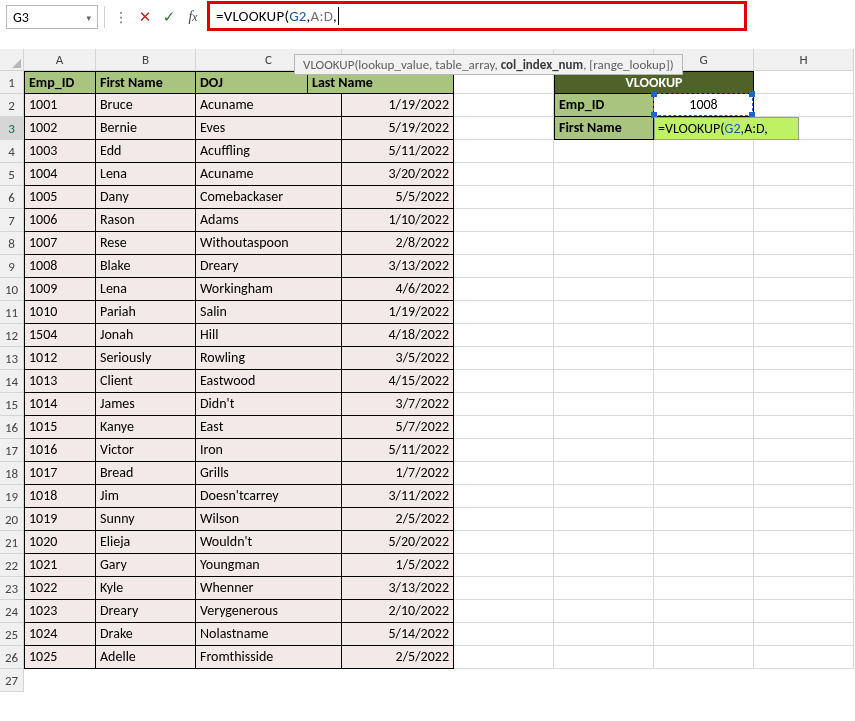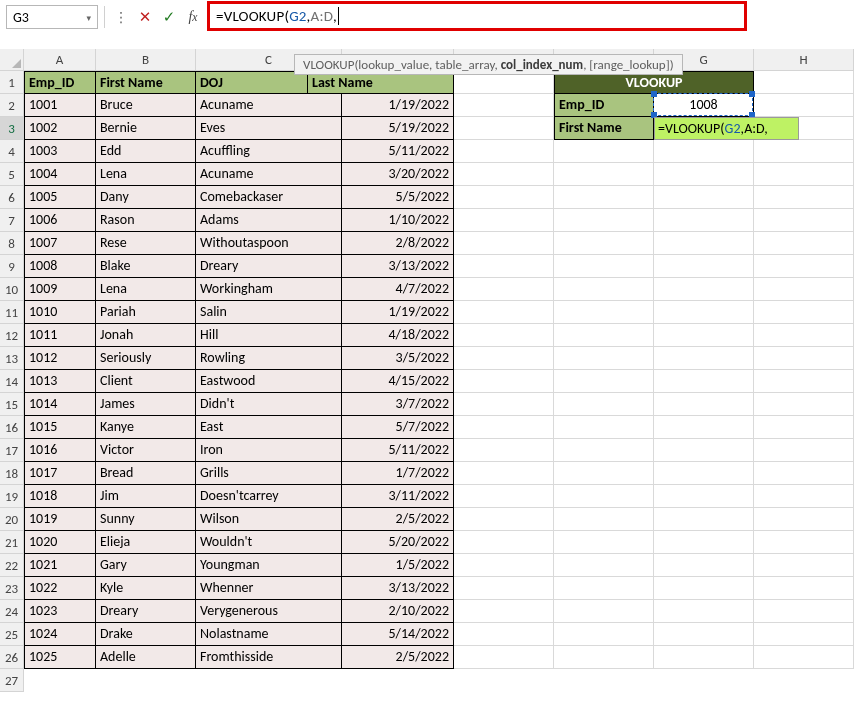--- a/index.html
+++ b/index.html
@@ -407,38 +407,38 @@
         <div class="cell cD data center">3/13/2022</div>
         <div class="cell cE"></div>
         <div class="cell cF"></div>
         <div class="cell cG"></div>
         <div class="cell cH"></div>
       </div>
       <div class="row">
         <div class="cell cA data first">1009</div>
         <div class="cell cB data">Lena</div>
         <div class="cell cC data">Workingham</div>
-        <div class="cell cD data center">4/7/2022</div>
+        <div class="cell cD data center">4/6/2022</div>
         <div class="cell cE"></div>
         <div class="cell cF"></div>
         <div class="cell cG"></div>
         <div class="cell cH"></div>
       </div>
       <div class="row">
         <div class="cell cA data first">1010</div>
         <div class="cell cB data">Pariah</div>
         <div class="cell cC data">Salin</div>
         <div class="cell cD data center">1/19/2022</div>
         <div class="cell cE"></div>
         <div class="cell cF"></div>
         <div class="cell cG"></div>
         <div class="cell cH"></div>
       </div>
       <div class="row">
-        <div class="cell cA data first">1011</div>
+        <div class="cell cA data first">1504</div>
         <div class="cell cB data">Jonah</div>
         <div class="cell cC data">Hill</div>
         <div class="cell cD data center">4/18/2022</div>
         <div class="cell cE"></div>
         <div class="cell cF"></div>
         <div class="cell cG"></div>
         <div class="cell cH"></div>
       </div>
       <div class="row">
         <div class="cell cA data first">1012</div>

